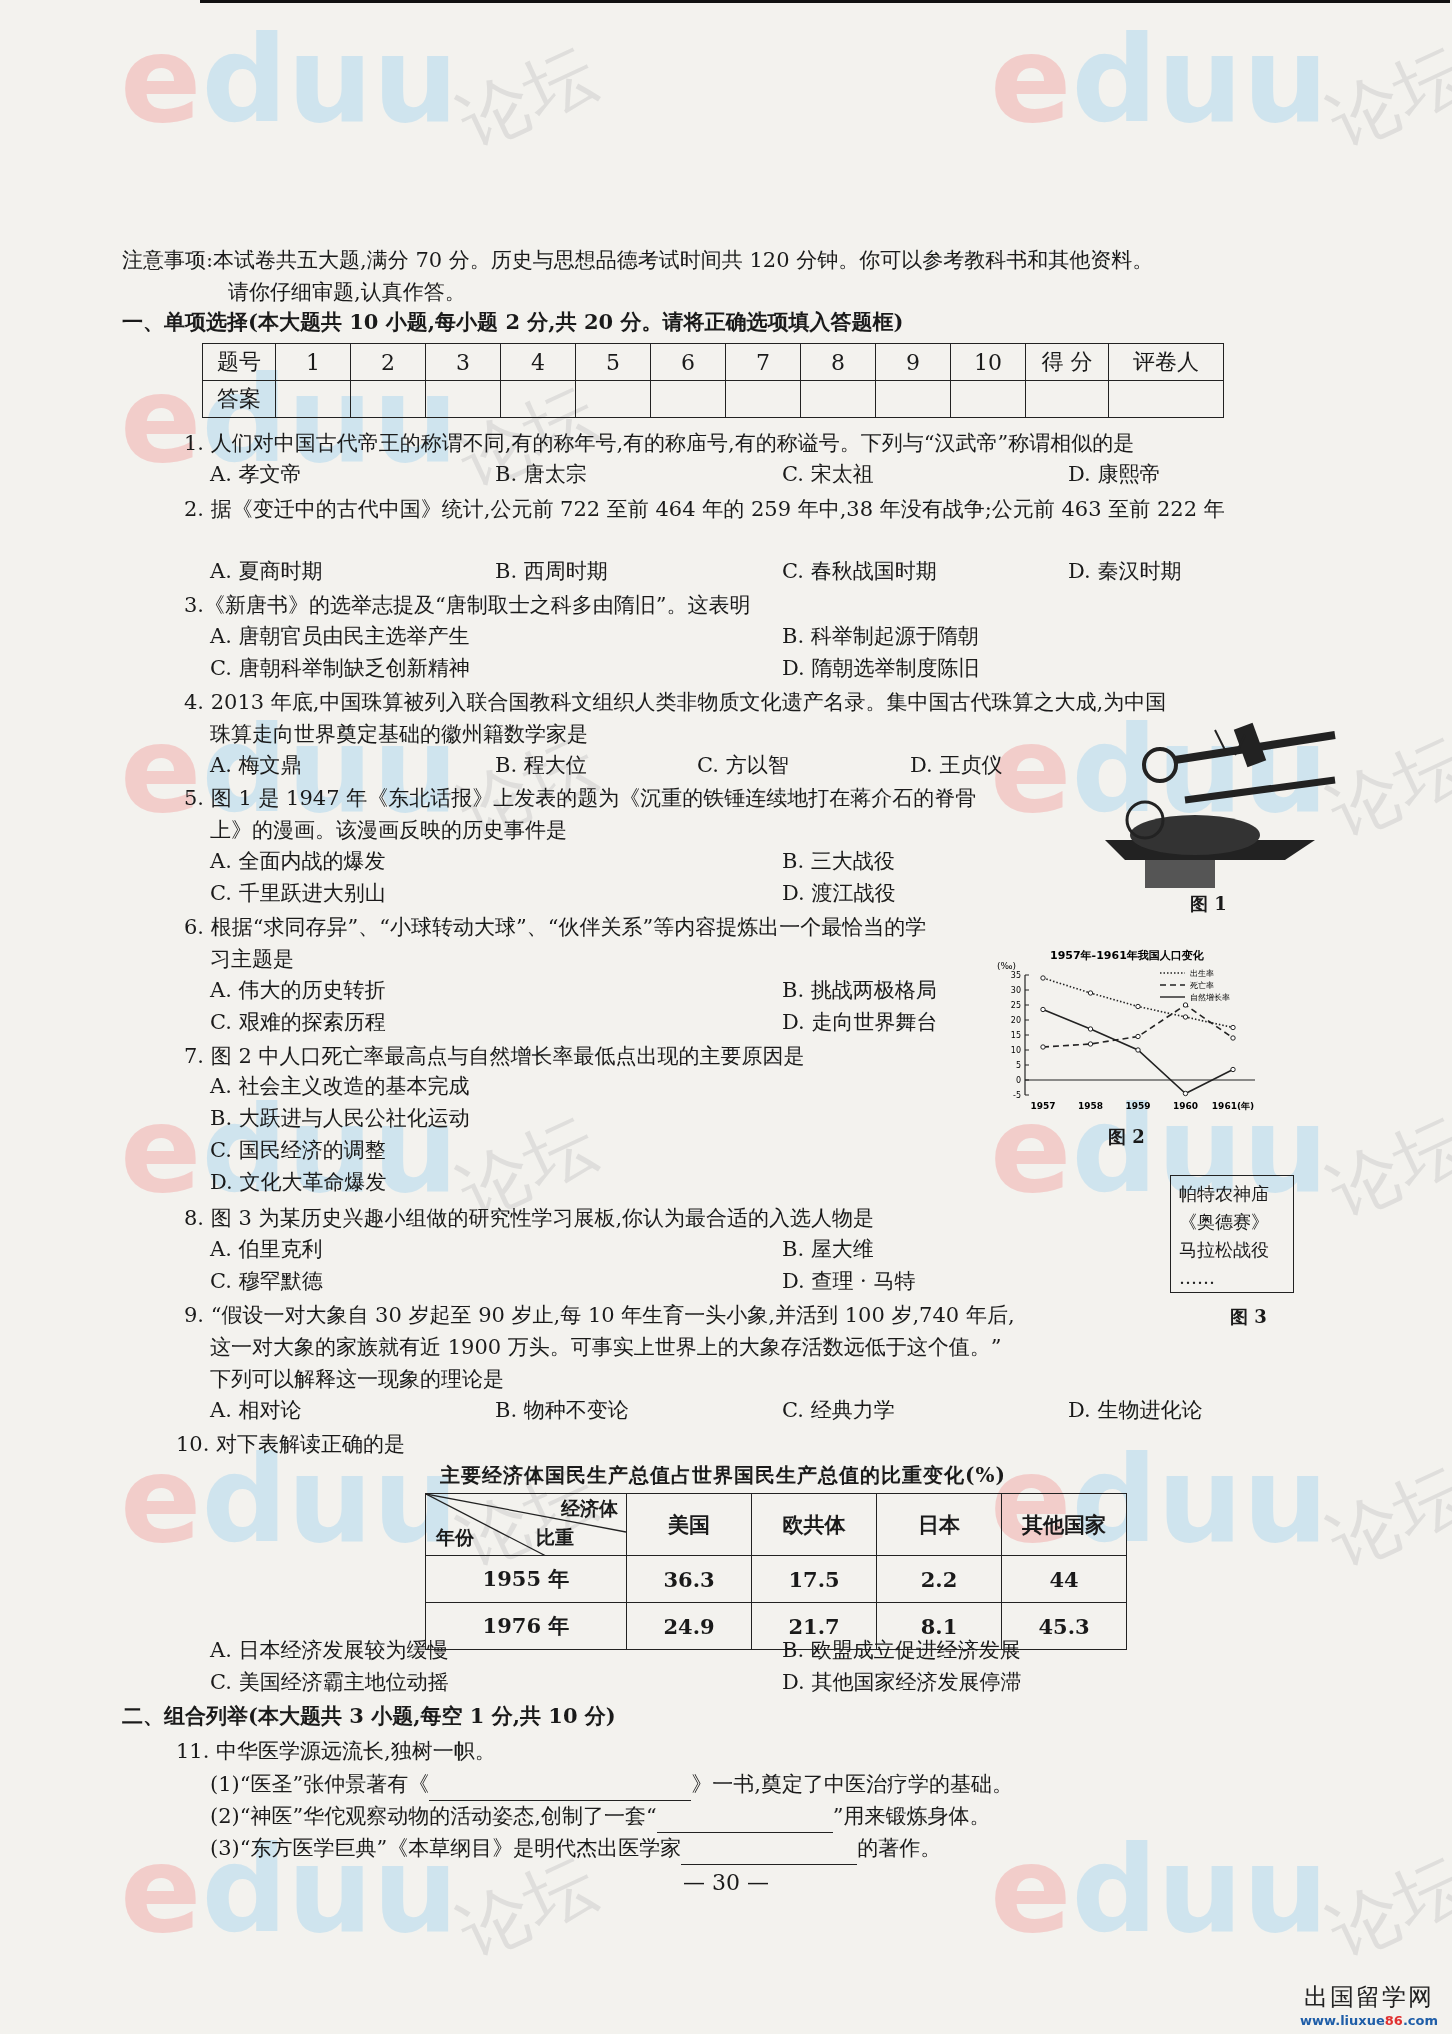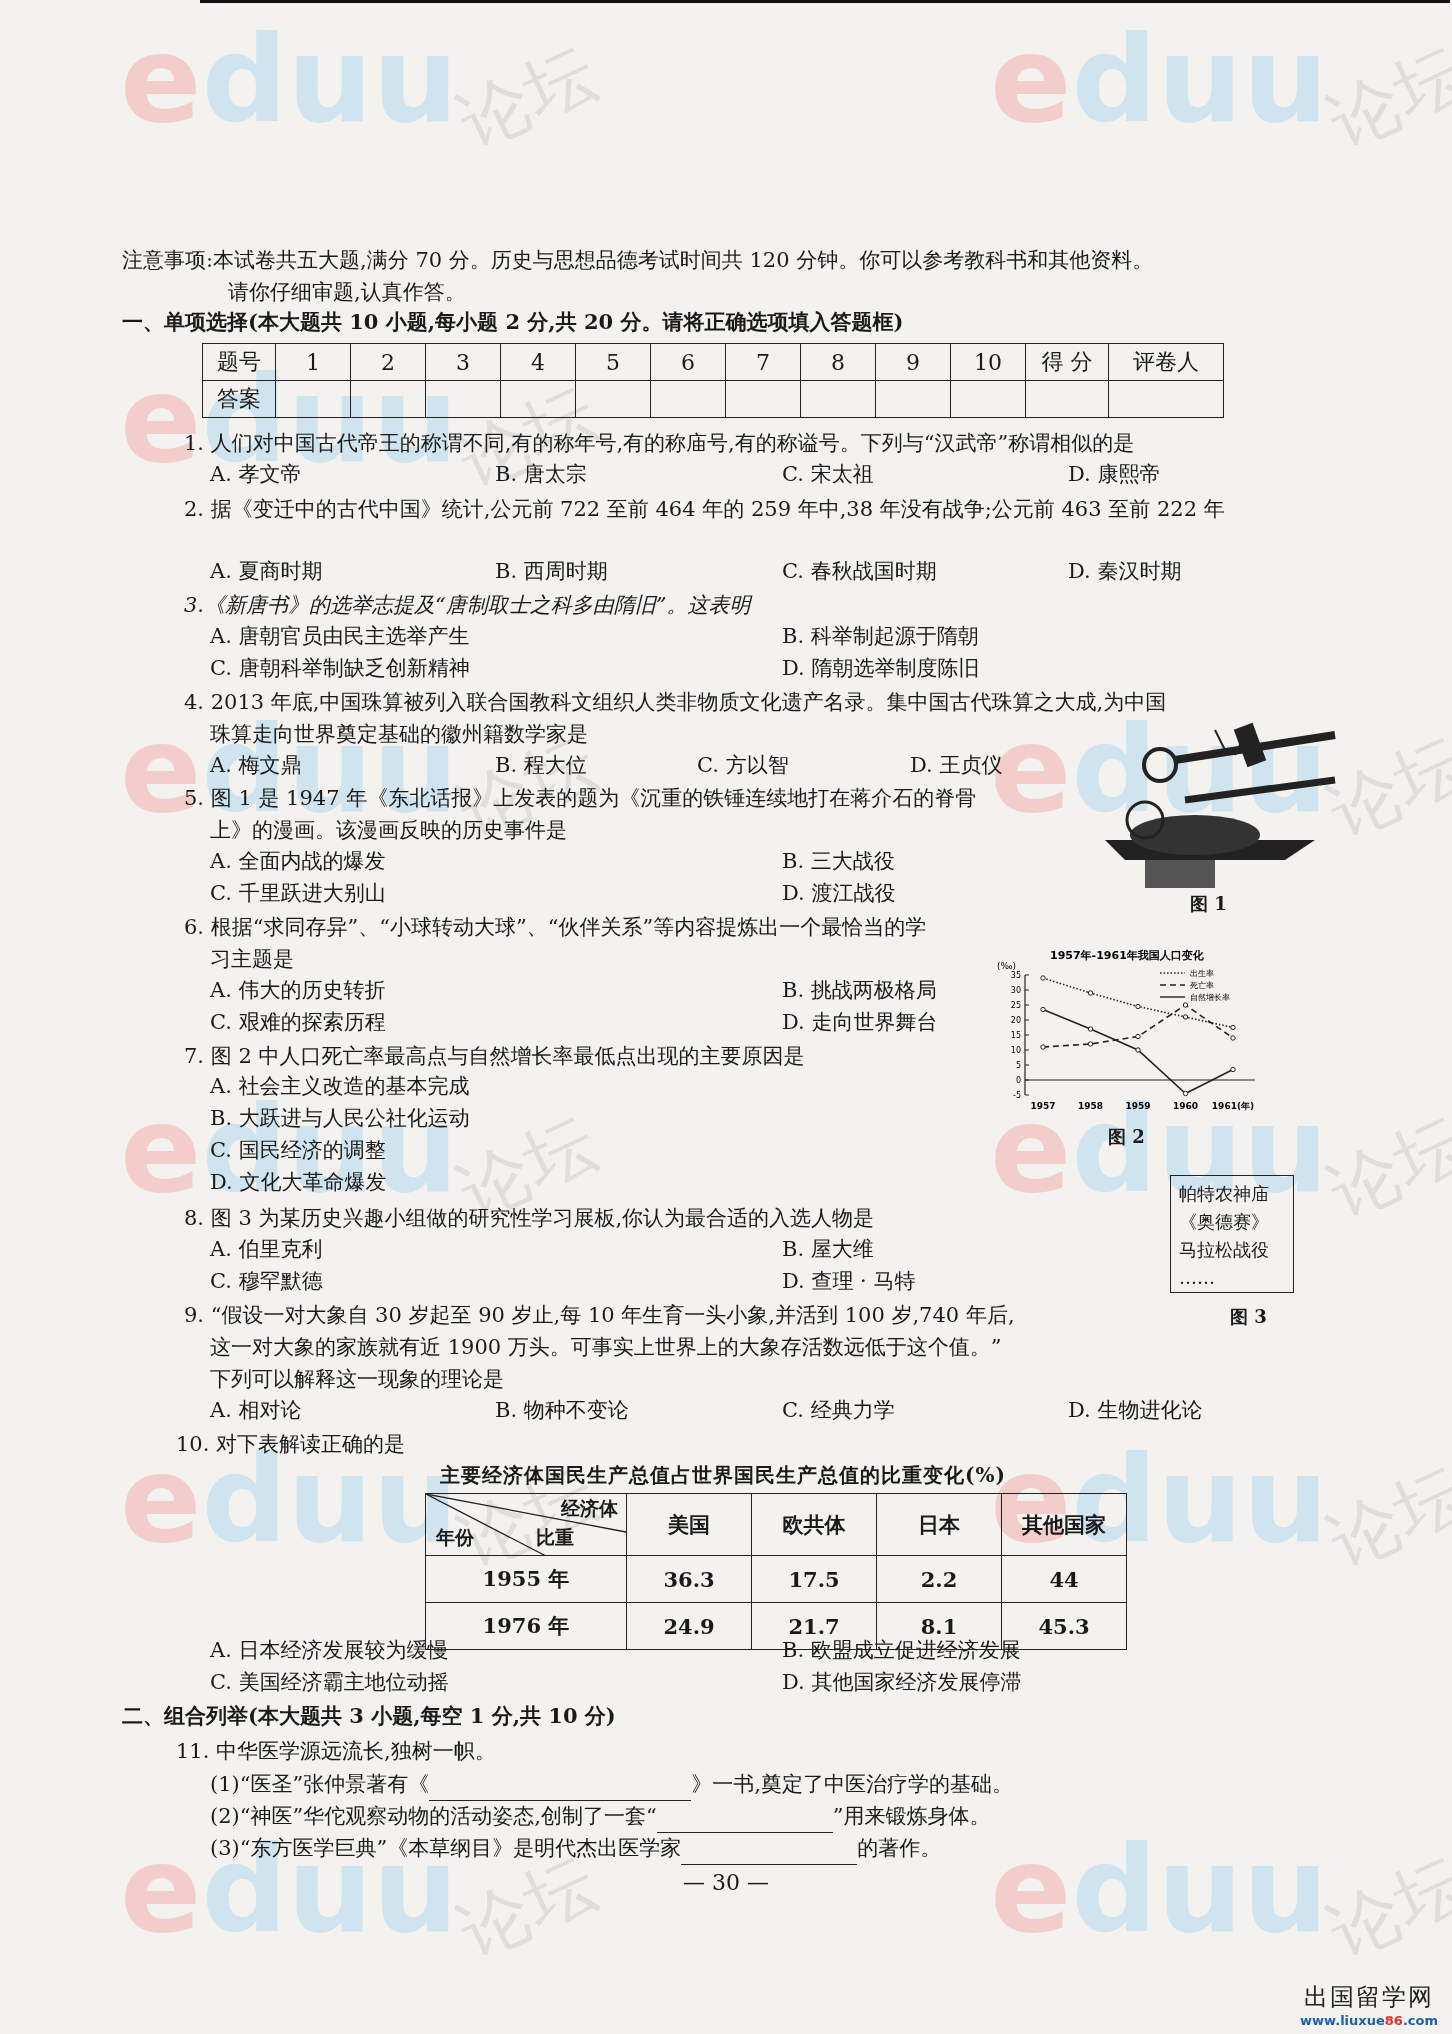--- a/index.html
+++ b/index.html
@@ -100,21 +100,21 @@
   <div class="opt" style="left:495px;top:460px;">B. 唐太宗</div>
   <div class="opt" style="left:782px;top:460px;">C. 宋太祖</div>
   <div class="opt" style="left:1068px;top:460px;">D. 康熙帝</div>
 
   <div class="q" style="left:184px;top:493px;">2. 据《变迁中的古代中国》统计,公元前 722 至前 464 年的 259 年中,38 年没有战争;公元前 463 至前 222 年</div>
   <div class="opt" style="left:210px;top:557px;">A. 夏商时期</div>
   <div class="opt" style="left:495px;top:557px;">B. 西周时期</div>
   <div class="opt" style="left:782px;top:557px;">C. 春秋战国时期</div>
   <div class="opt" style="left:1068px;top:557px;">D. 秦汉时期</div>
 
-  <div class="q" style="left:184px;top:589px;font-style:italic;">3.《新唐书》的选举志提及“唐制取士之科多由隋旧”。这表明</div>
+  <div class="q" style="left:184px;top:589px;">3.《新唐书》的选举志提及“唐制取士之科多由隋旧”。这表明</div>
   <div class="opt" style="left:210px;top:622px;">A. 唐朝官员由民主选举产生</div>
   <div class="opt" style="left:782px;top:622px;">B. 科举制起源于隋朝</div>
   <div class="opt" style="left:210px;top:654px;">C. 唐朝科举制缺乏创新精神</div>
   <div class="opt" style="left:782px;top:654px;">D. 隋朝选举制度陈旧</div>
 
   <div class="q" style="left:184px;top:686px;">4. 2013 年底,中国珠算被列入联合国教科文组织人类非物质文化遗产名录。集中国古代珠算之大成,为中国</div>
   <div class="q" style="left:210px;top:718px;">珠算走向世界奠定基础的徽州籍数学家是</div>
   <div class="opt" style="left:210px;top:751px;">A. 梅文鼎</div>
   <div class="opt" style="left:495px;top:751px;">B. 程大位</div>
   <div class="opt" style="left:697px;top:751px;">C. 方以智</div>

